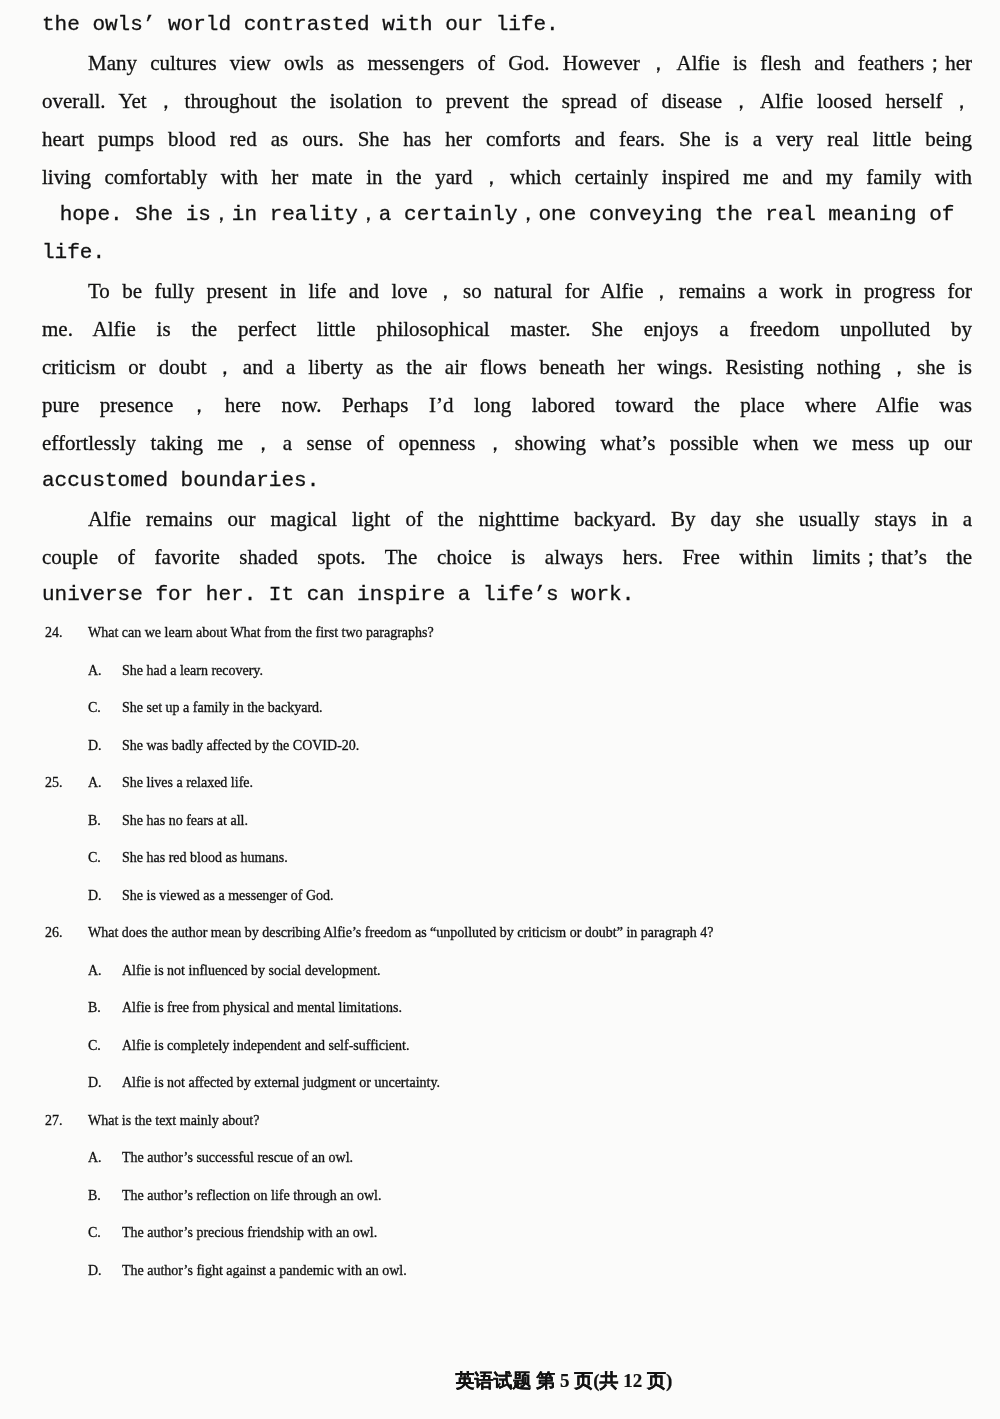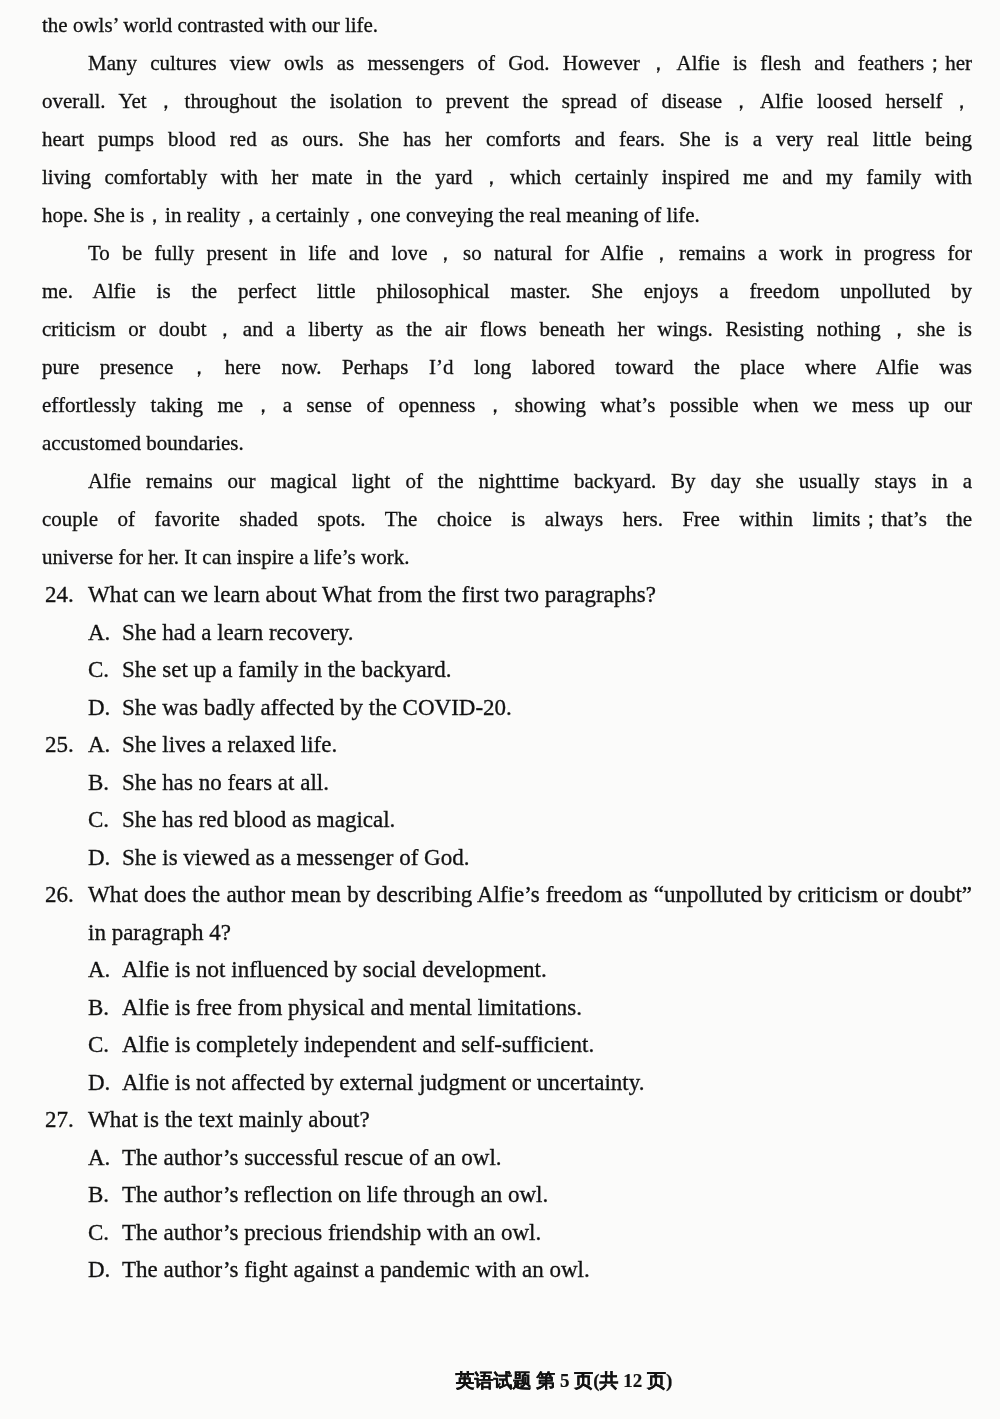--- a/index.html
+++ b/index.html
@@ -23,28 +23,29 @@
     font-size: 21px;
     line-height: 38px;
   }
   .passage-line {
     text-align: justify;
     text-align-last: justify;
     text-justify: inter-word;
     white-space: normal;
   }
   .passage-line.last {
-    text-align: right;
+    text-align: center;
     text-align-last: left;
+    font-family: Liberation Mono, monospace;
   }
   .passage-line.first-indent {
     text-indent: 46px;
   }
   .questions {
-    font-size: 23px;
+    font-size: 14px;
     line-height: 37.5px;
   }
   .question {
     position: relative;
     padding-left: 46px;
   }
   .q-num {
     position: absolute;
     left: 3px;
     top: 0;
@@ -125,21 +126,21 @@
 
     <div class="question">
       <span class="q-num">25.</span>
       <div class="option">
         <span class="opt-label">A.</span><span class="opt-text">She lives a relaxed life.</span>
       </div>
       <div class="option">
         <span class="opt-label">B.</span><span class="opt-text">She has no fears at all.</span>
       </div>
       <div class="option">
-        <span class="opt-label">C.</span><span class="opt-text">She has red blood as magical.</span>
+        <span class="opt-label">C.</span><span class="opt-text">She has red blood as humans.</span>
       </div>
       <div class="option">
         <span class="opt-label">D.</span><span class="opt-text">She is viewed as a messenger of God.</span>
       </div>
     </div>
 
     <div class="question">
       <span class="q-num">26.</span>
       <span class="q-text">What does the author mean by describing Alfie’s freedom as “unpolluted by criticism or doubt” in paragraph 4?</span>
       <div class="option">

